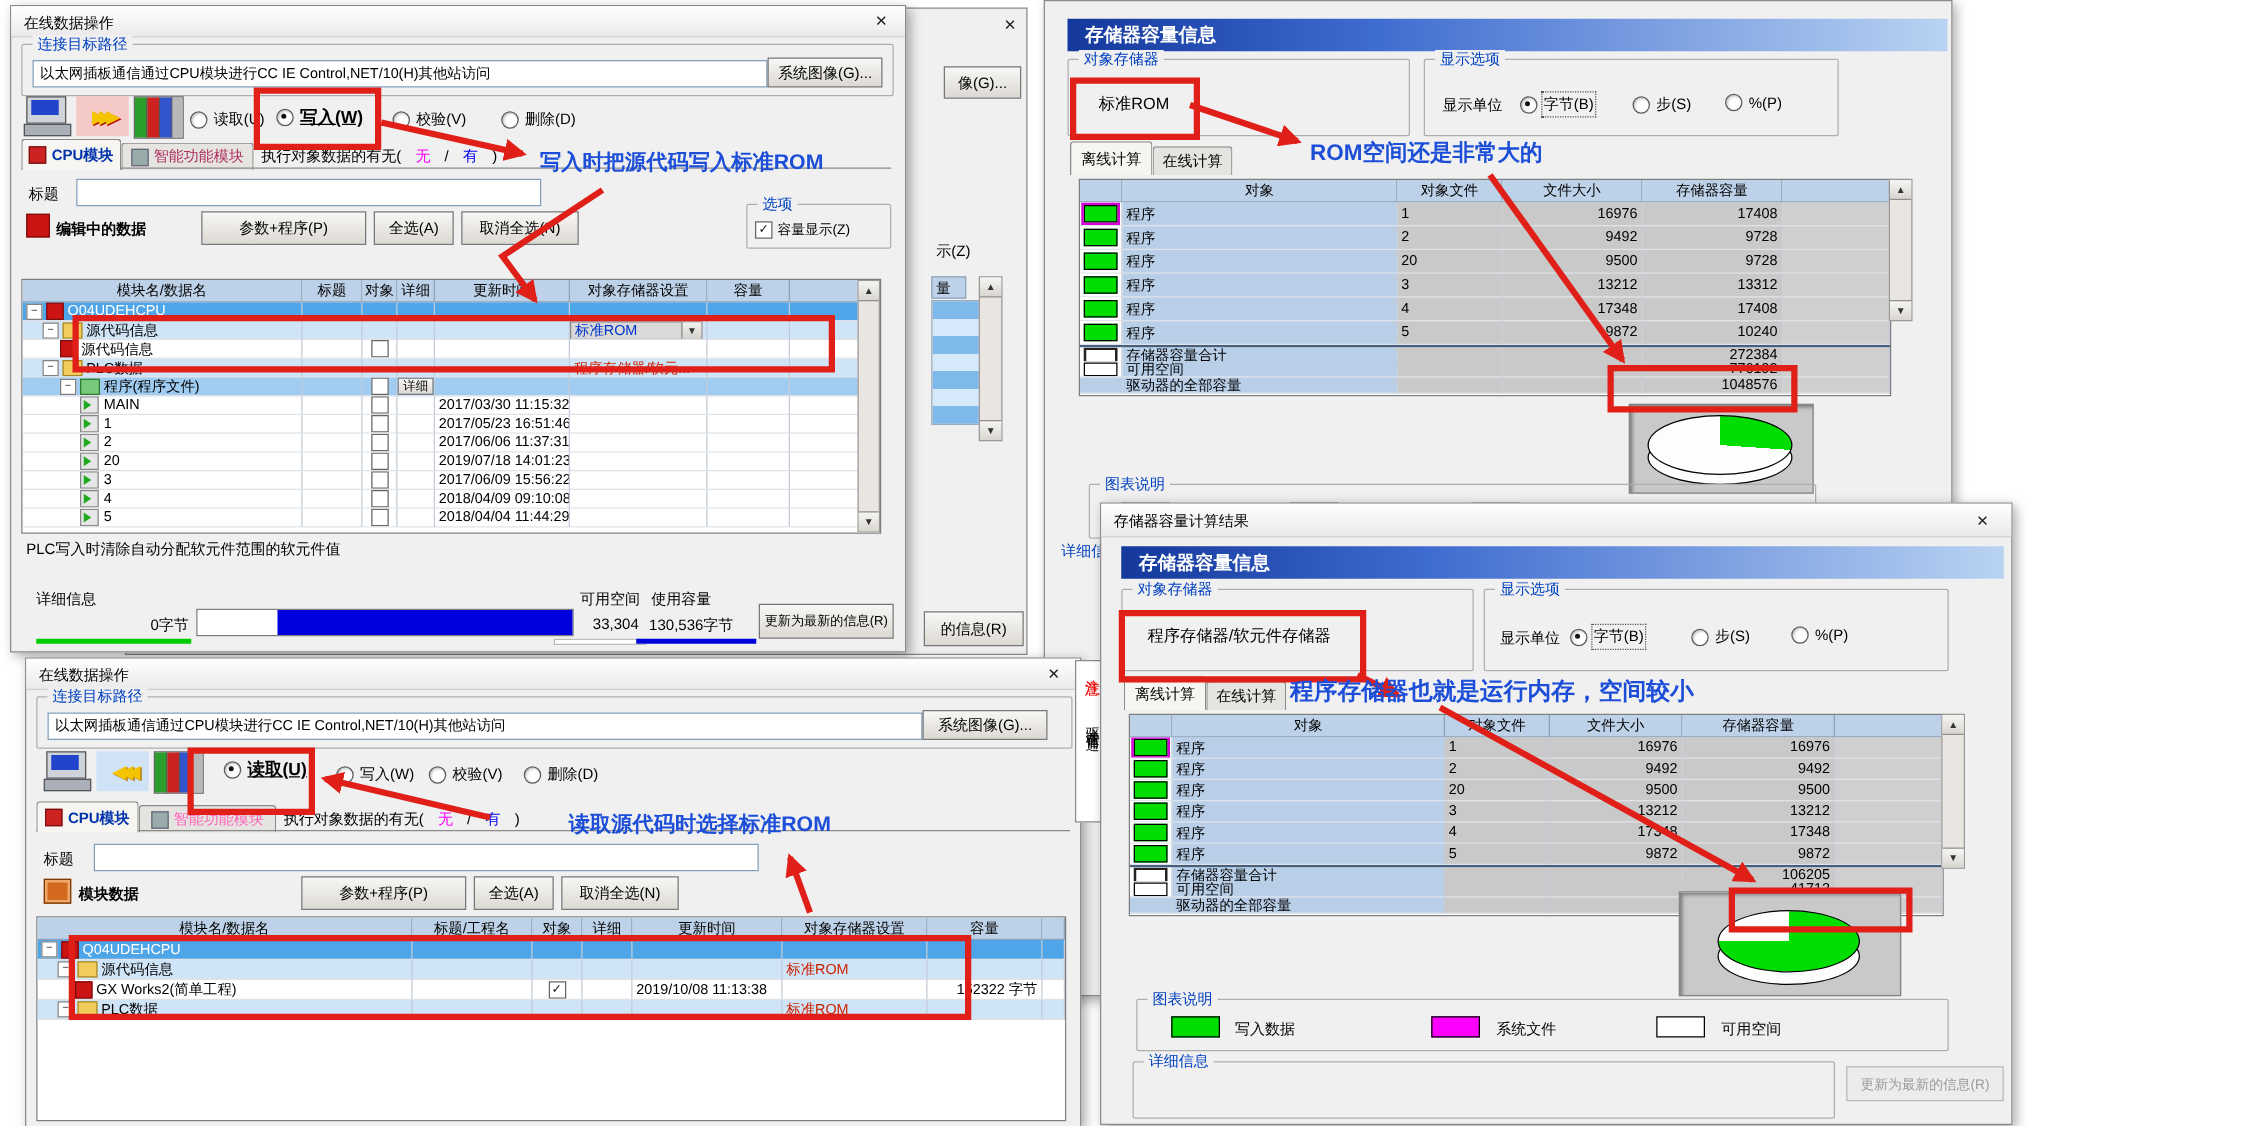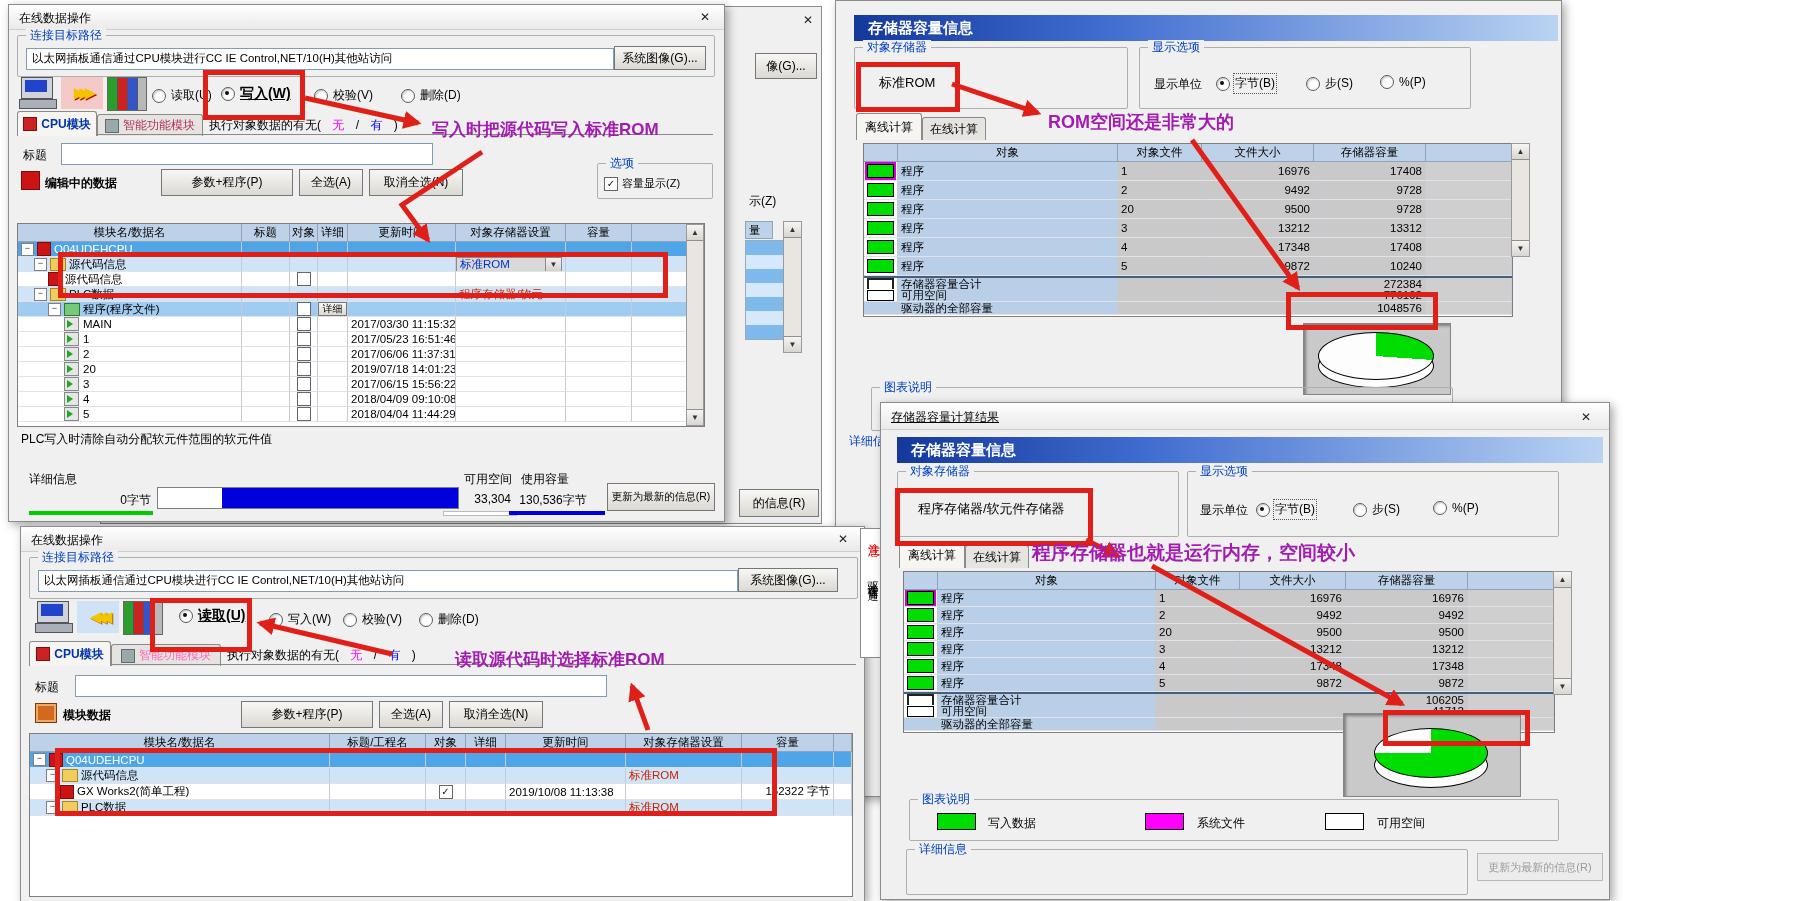--- a/index.html
+++ b/index.html
@@ -45,21 +45,21 @@
   .sw{width:26px;height:12px;border:1px solid #000;background:#00dd00;}
   .swsel{outline:2px solid #d400d4;}
   .swfocus{background:#fff;border:2px solid #222;}
   .swwhite{background:#fff;}
   .mtd-label{background:#b9cfe8;}
   .mtd-grey{background:#c9c9c9;}
   .pieP{position:absolute;background:#c9c9c9;border:1px solid #858585;box-shadow:inset 2px 2px 3px #7e7e7e;}
   .pie{position:absolute;border-radius:50%;border:1px solid #000;}
   .pier{position:absolute;border-radius:50%;background:#fdfdfd;border:1px solid #000;}
   .legend-sw{position:absolute;width:37px;height:15px;border:1px solid #000;}
-  .ann{position:absolute;color:#a21caf;font-weight:bold;white-space:nowrap;z-index:60;}
+  .ann{position:absolute;color:#1d4ed8;font-weight:bold;white-space:nowrap;z-index:60;}
   .rbox{position:absolute;border:5px solid #e02018;z-index:58;}
   .ddl{position:absolute;display:flex;align-items:center;background:#d9d9d9;border:1px solid #8a8a8a;}
   .ddl .v{flex:1;color:#0033cc;padding-left:3px;font-size:11.5px;white-space:nowrap;overflow:hidden;}
   .ddl .a{width:15px;height:100%;background:linear-gradient(#f3f2f0,#d5d2cc);border-left:1px solid #8a8a8a;display:flex;align-items:center;justify-content:center;font-size:8px;color:#333;}
   .memred{color:#cc2200;}
   .vtext{writing-mode:vertical-rl;text-orientation:upright;letter-spacing:2px;}
   svg.ov{position:absolute;left:0;top:0;z-index:59;pointer-events:none;}
   .ul{position:absolute;height:4px;}
 </style>
 </head>
@@ -468,21 +468,21 @@
       <div class="trow" style="top:153px;height:15px;right:16px;">
           <div class="td" style="width:224px;padding-left:46px;">
             <span class="pg"></span>
             <span>3</span>
           </div>
           <div class="td" style="width:48px;"></div>
           <div class="td ctr" style="width:28px;">
             <span class="cb"></span>
           </div>
           <div class="td" style="width:30px;"></div>
-          <div class="td" style="width:108px;">2017/06/15 15:56:22</div>
+          <div class="td" style="width:108px;">2017/06/09 15:56:22</div>
           <div class="td" style="width:110px;"></div>
           <div class="td" style="width:66px;"></div>
           <div class="td" style="flex:1;"></div>
         </div>
       <div class="trow" style="top:168px;height:15px;right:16px;">
           <div class="td" style="width:224px;padding-left:46px;">
             <span class="pg"></span>
             <span>4</span>
           </div>
           <div class="td" style="width:48px;"></div>
@@ -676,21 +676,21 @@
     </div>
   </div>
 
   <div class="abs" style="left:860px;top:528px;width:24px;height:128px;background:#fff;border:1px solid #8a8a8a;z-index:5;">
     <span class="vtext" style="position:absolute;left:4px;top:4px;color:#ee0000;font-size:12px;">注意</span>
     <span class="vtext" style="position:absolute;left:4px;top:44px;font-size:11px;">驱请在需通</span>
   </div>
 
   <div class="win" style="left:880px;top:402px;width:728px;height:496px;z-index:10;">
     <div class="tb" style="height:26px;">
-        <span class="t" style="top:6px;text-decoration:underline;">存储器容量计算结果</span>
+        <span class="t" style="top:6px;">存储器容量计算结果</span>
       </div>
     <span class="x" style="right:8px;top:5px;">✕</span>
 
     <div class="banner" style="left:16px;top:34px;width:692px;height:26px;">
         <span>存储器容量信息</span>
       </div>
 
     <div class="grp" style="left:16px;top:68px;width:280px;height:64px;">
       <span class="gl">对象存储器</span>
       <span class="abs" style="left:20px;top:28px;font-size:13px;">程序存储器/软元件存储器</span>

